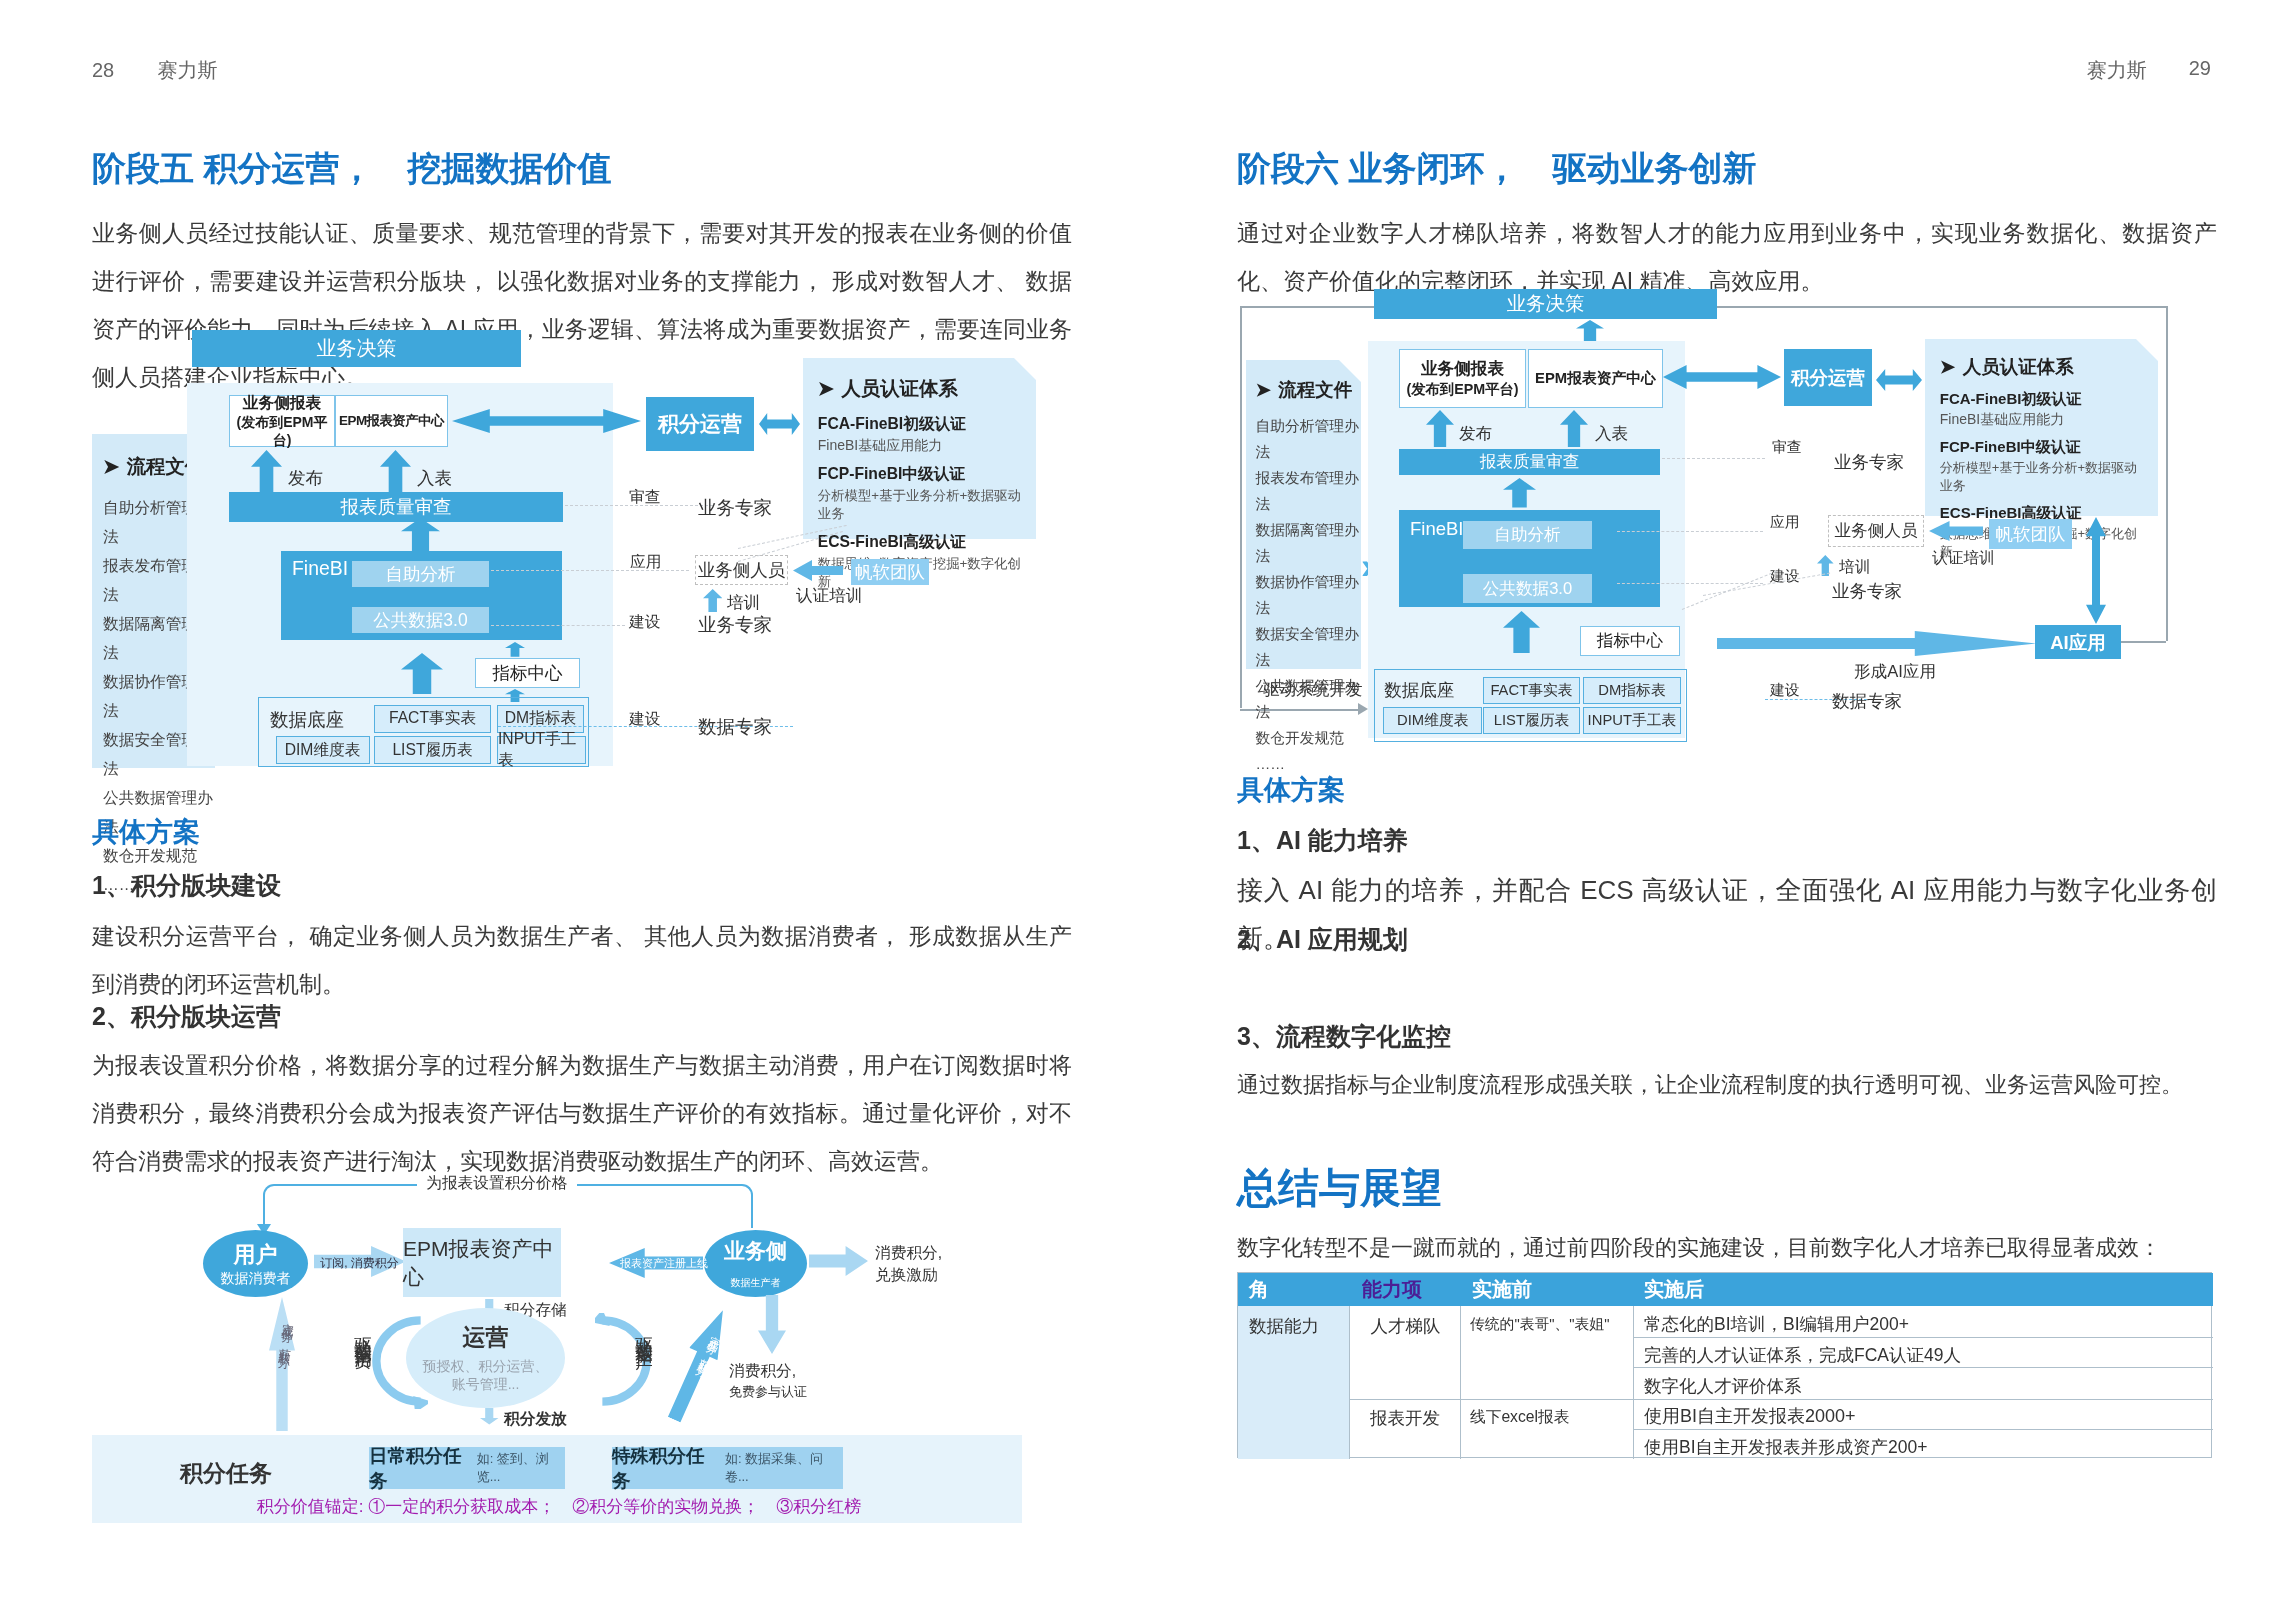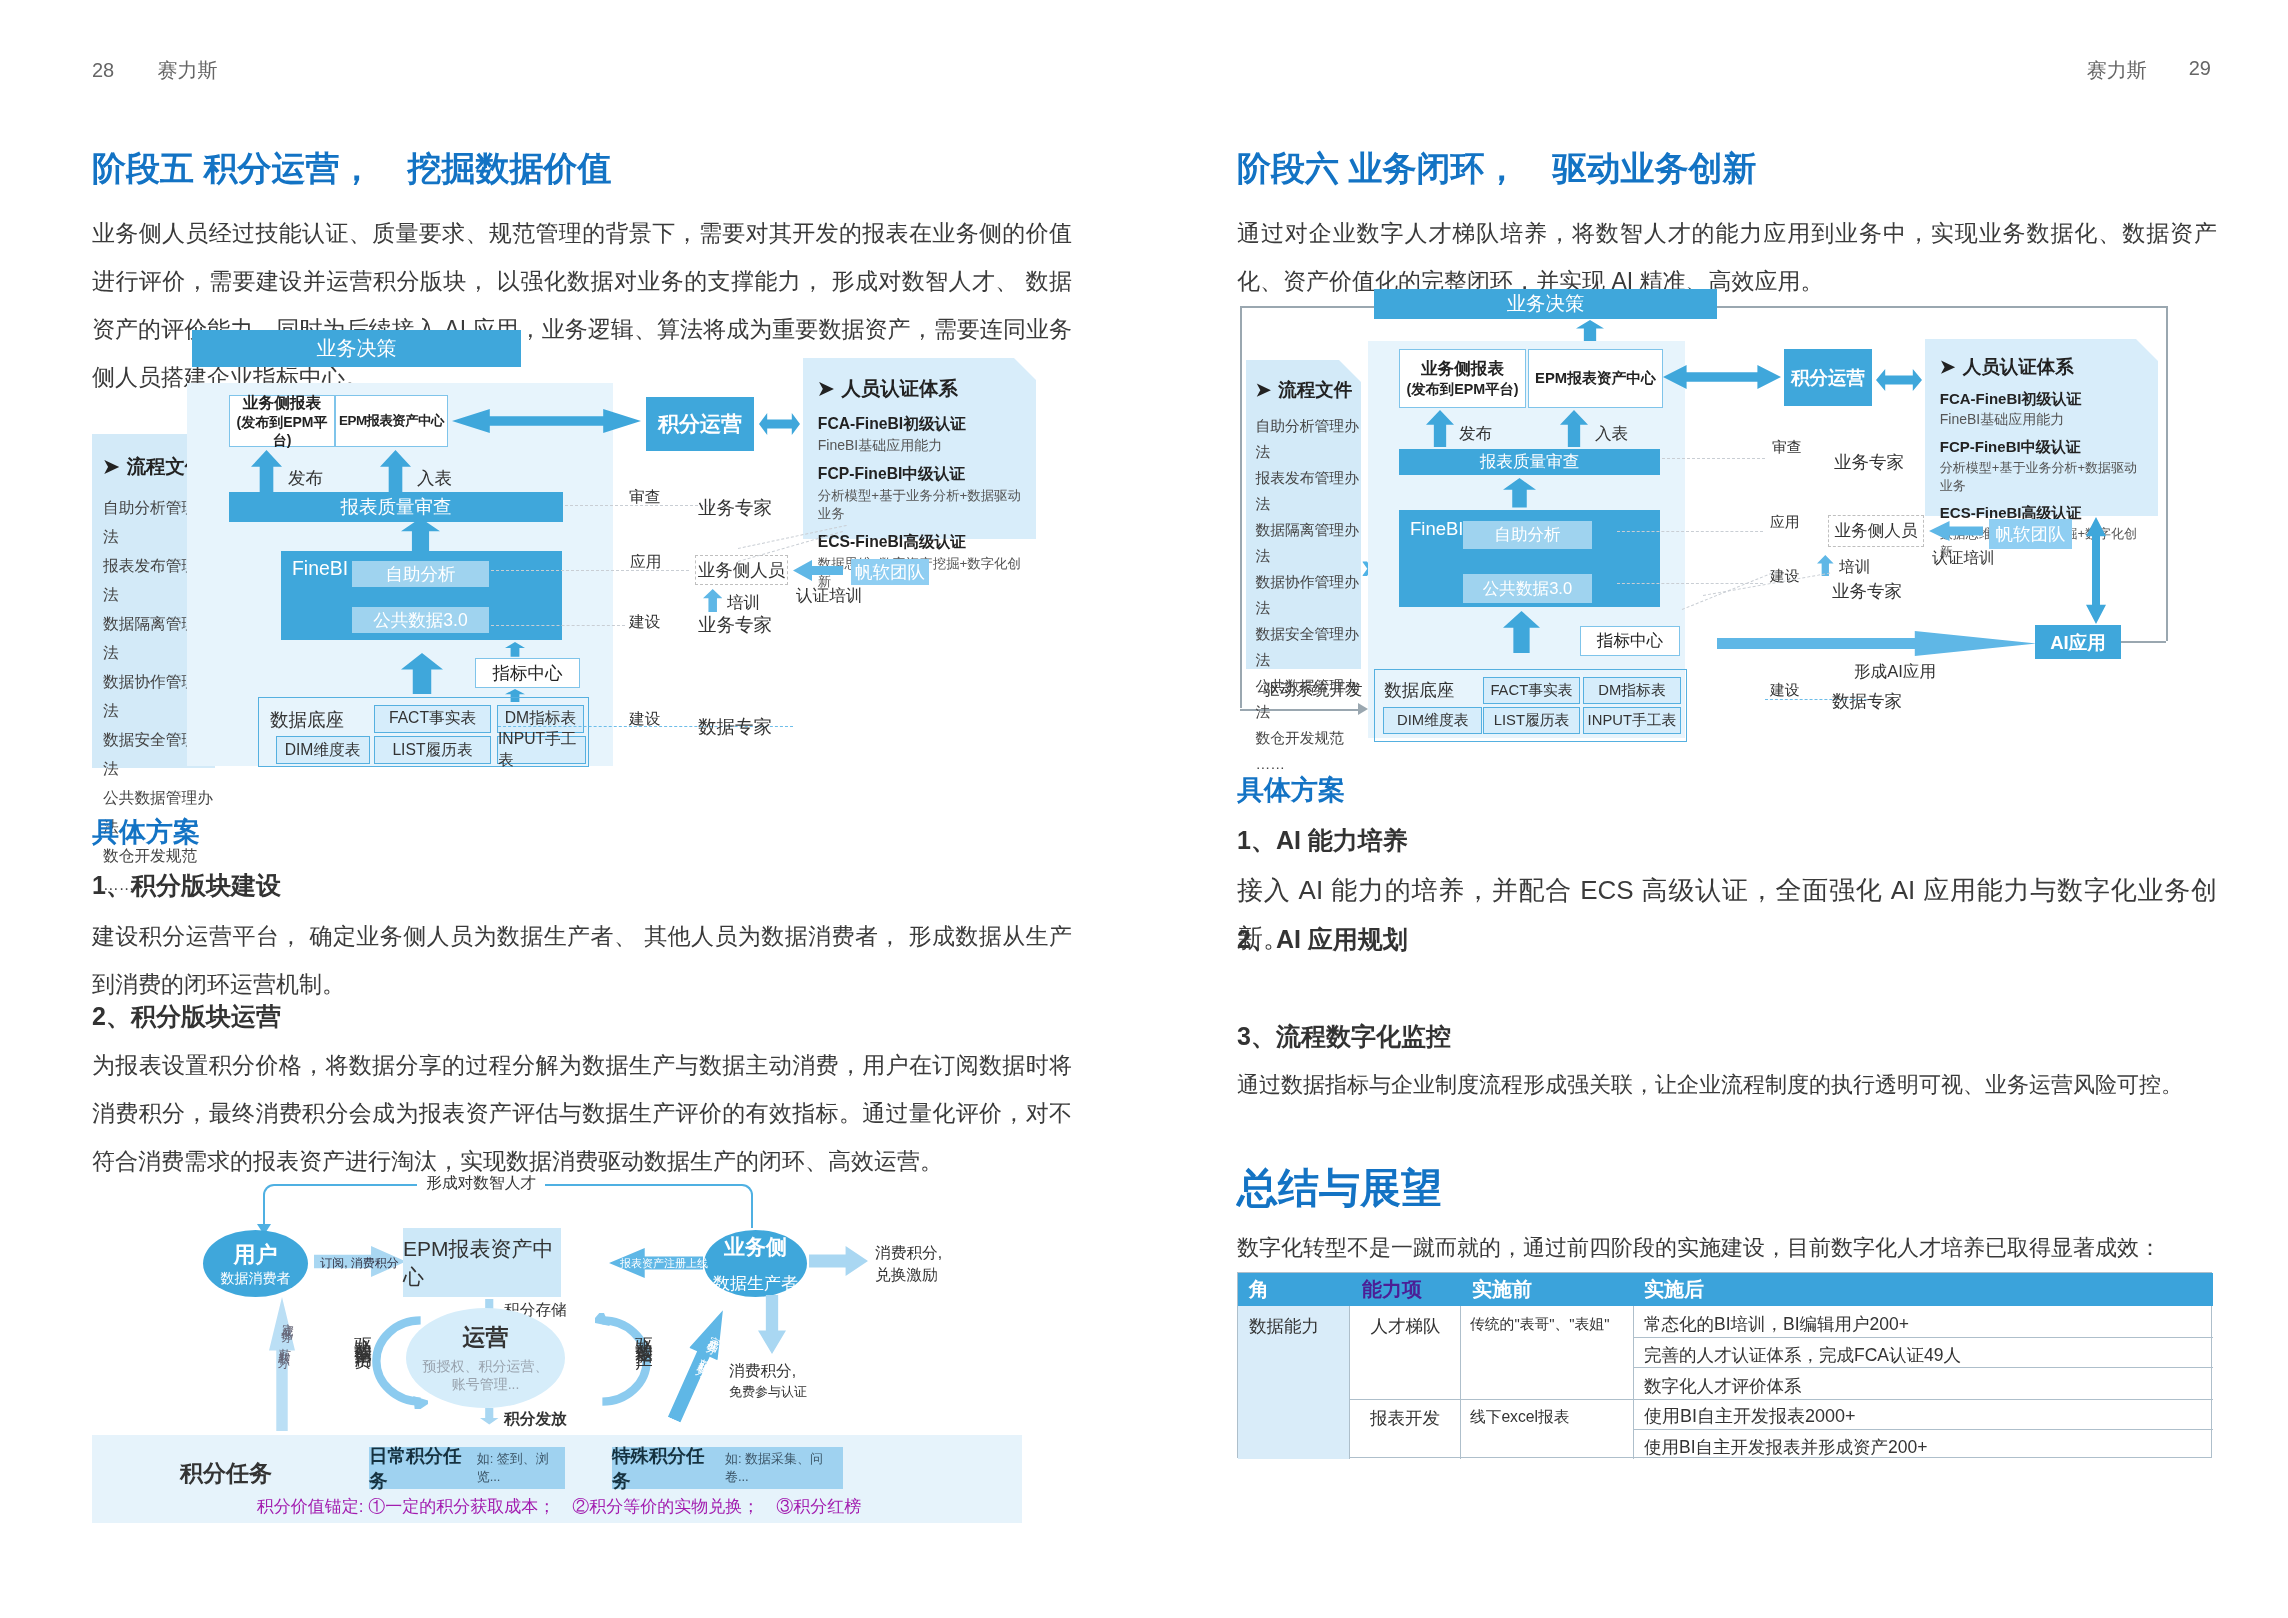--- a/index.html
+++ b/index.html
@@ -156,21 +156,21 @@
 
   <div class="h2" style="left:92px;top:814px;">具体方案</div>
   <div class="h3" style="left:92px;top:869px;">1、积分版块建设</div>
   <div class="jt" style="left:92px;top:912px;width:980px;">建设积分运营平台， 确定业务侧人员为数据生产者、 其他人员为数据消费者， 形成数据从生产到消费的闭环运营机制。</div>
   <div class="h3" style="left:92px;top:1000px;">2、积分版块运营</div>
   <div class="jt" style="left:92px;top:1041px;width:980px;">为报表设置积分价格，将数据分享的过程分解为数据生产与数据主动消费，用户在订阅数据时将消费积分，最终消费积分会成为报表资产评估与数据生产评价的有效指标。通过量化评价，对不符合消费需求的报表资产进行淘汰，实现数据消费驱动数据生产的闭环、高效运营。</div>
 
   <div class="abs" style="left:92px;top:1165px;width:932px;height:369px;">
     <div class="abs" style="left:171px;top:18.5px;width:486px;height:42px;border-top:2.8px solid #4FB0E2;border-left:2.8px solid #4FB0E2;border-right:2.8px solid #4FB0E2;border-radius:11px 11px 0 0;"></div>
     <div class="abs" style="left:165px;top:59px;width:0;height:0;border-left:7.4px solid transparent;border-right:7.4px solid transparent;border-top:11px solid #4FB0E2;"></div>
-    <div class="t" style="left:325px;top:8.3px;font-size:15.7px;background:#fff;padding:0 9.2px;">形成对数智人才</div>
+    <div class="t" style="left:325px;top:8.3px;font-size:15.7px;background:#fff;padding:0 9.2px;">为报表设置积分价格</div>
 
     <div class="ellipse" style="left:111px;top:65px;width:105px;height:67px;">
       <div style="font-size:22px;font-weight:bold;">用户</div>
       <div style="font-size:14px;">数据消费者</div>
     </div>
     <div class="arr ar lt" style="left:222px;top:81px;width:92px;height:31px;"></div>
     <div class="t" style="left:224px;top:90px;width:87px;font-size:12px;color:#334;text-align:center;">订阅, 消费积分</div>
 
     <div class="abs" style="left:311px;top:63px;width:158px;height:69px;background:#CDE8F8;color:#333;font-size:21px;display:flex;align-items:center;justify-content:center;">EPM报表资产中心</div>
     <div class="arr ad lt" style="left:388px;top:134px;width:18.5px;height:16.6px;"></div>
@@ -195,21 +195,21 @@
     <div class="t vtext" style="left:540px;top:159px;height:111px;font-size:17.5px;">驱动数据生产</div>
 
     <div class="arr au pale" style="left:177px;top:132px;width:26px;height:134px;"></div>
     <div class="t vtext" style="left:182px;top:148px;height:111px;font-size:12px;color:#667;transform:rotate(7deg);">完成任务，获取积分</div>
 
     <div class="arr ad lt" style="left:388px;top:243px;width:18.5px;height:16.6px;"></div>
     <div class="t" style="left:412px;top:244px;font-size:15.7px;font-weight:bold;">积分发放</div>
 
     <div class="ellipse" style="left:612px;top:65px;width:103px;height:67px;">
       <div style="font-size:21px;font-weight:bold;">业务侧</div>
-      <div style="font-size:17px;margin-top:11px;">数据生产者</div>
+      <div style="font-size:10px;margin-top:11px;">数据生产者</div>
     </div>
     <div class="arr al mid" style="left:517px;top:83px;width:94px;height:30px;"></div>
     <div class="t" style="left:528px;top:91px;width:81px;font-size:11px;color:#fff;text-align:center;">报表资产注册上线</div>
 
     <div class="arr ar lt" style="left:717px;top:81px;width:59px;height:30px;"></div>
     <div class="t" style="left:783px;top:78px;font-size:15.7px;">消费积分,</div>
     <div class="t" style="left:783px;top:100px;font-size:15.7px;">兑换激励</div>
 
     <div class="arr ad lt" style="left:666px;top:130px;width:28px;height:59px;"></div>
     <div class="t" style="left:637px;top:196px;font-size:15.7px;">消费积分,</div>

